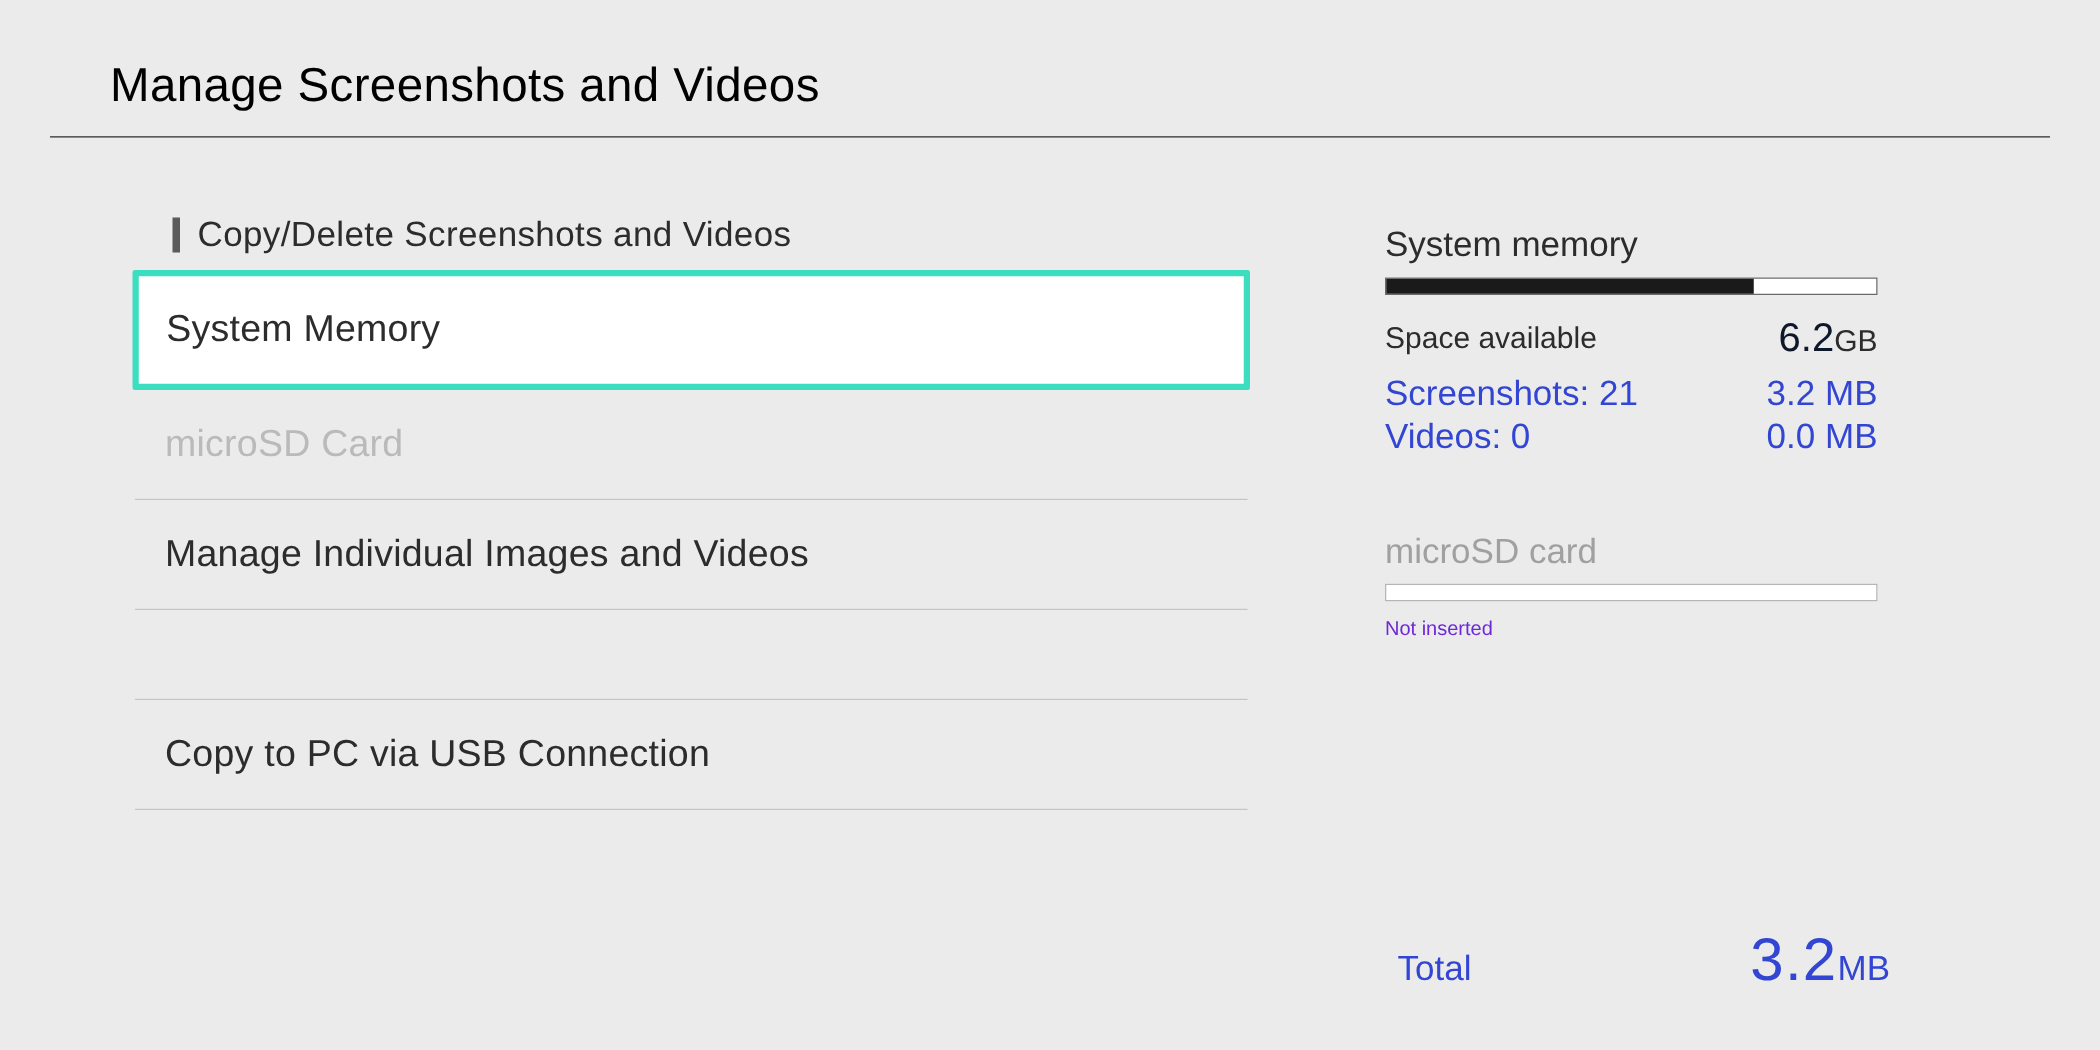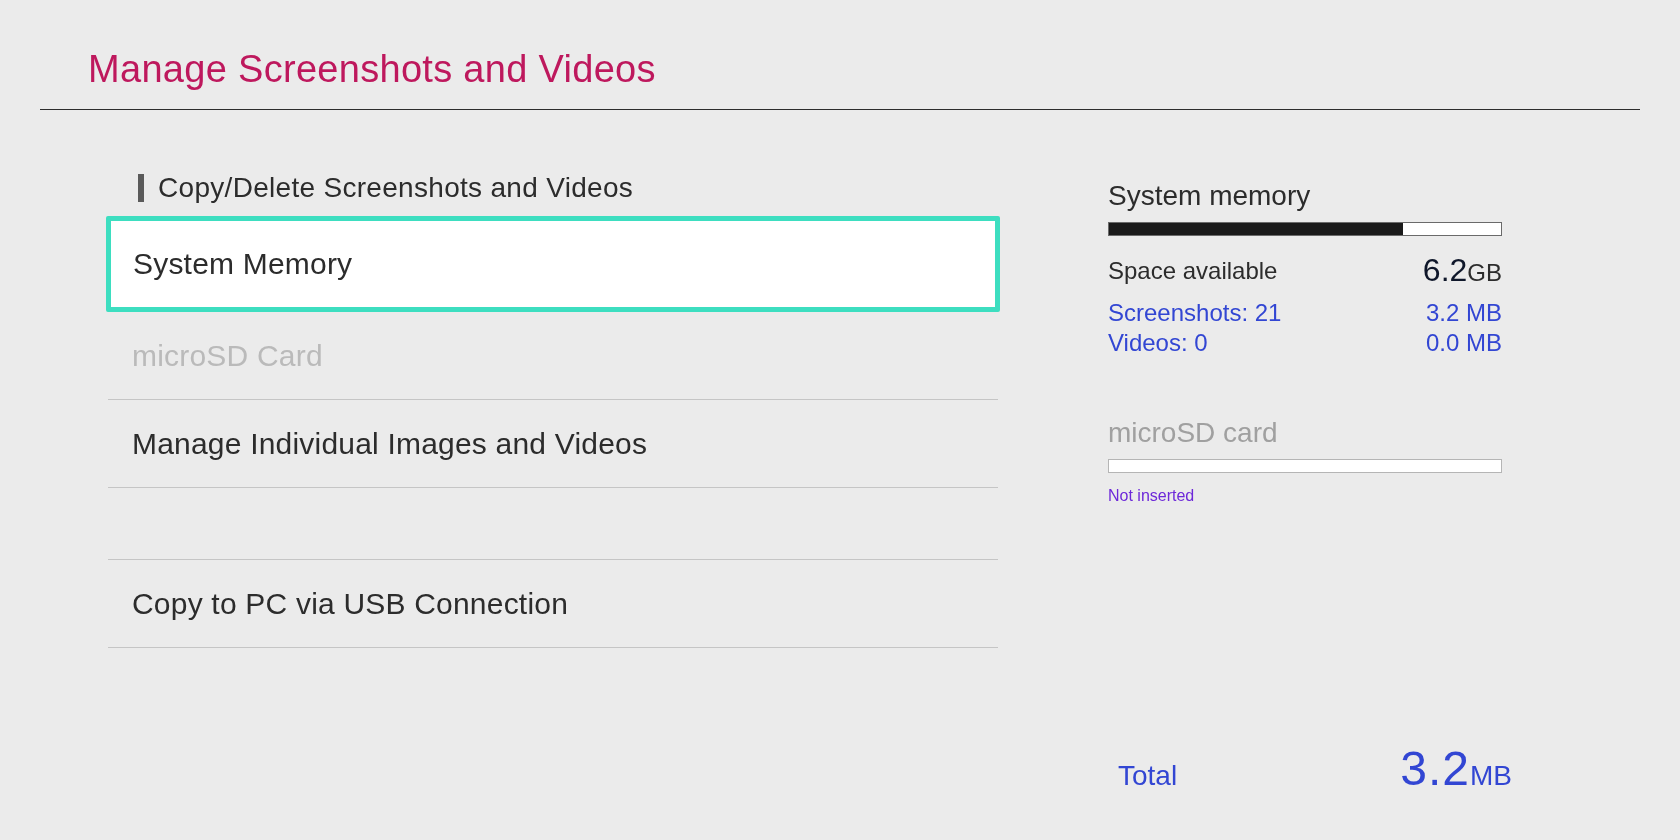--- a/index.html
+++ b/index.html
@@ -14,21 +14,21 @@
     font-family: -apple-system, BlinkMacSystemFont, "Segoe UI", Arial, sans-serif;
     color: #2c2c2c;
     overflow: hidden;
   }
   .page-header {
     padding: 48px 0 18px 88px;
   }
   .page-title {
     font-size: 38px;
     font-weight: 400;
-    color: #be185d;
+    color: #000000;
     letter-spacing: 0.3px;
   }
   .header-divider {
     border: none;
     border-top: 1.5px solid #2c2c2c;
     margin: 0 40px 0 40px;
   }
   .content {
     display: flex;
     margin-top: 62px;
@@ -130,21 +130,21 @@
     font-size: 32px;
     color: #0f172a;
   }
   .space-unit {
     font-size: 24px;
   }
   .detail-row {
     display: flex;
     justify-content: space-between;
     width: 394px;
-    font-size: 24px;
+    font-size: 28px;
     color: #3246d3;
     margin-bottom: 2px;
   }
   .section-gap {
     height: 58px;
   }
   .not-inserted {
     font-size: 16px;
     color: #6d28d9;
     margin-top: 2px;

